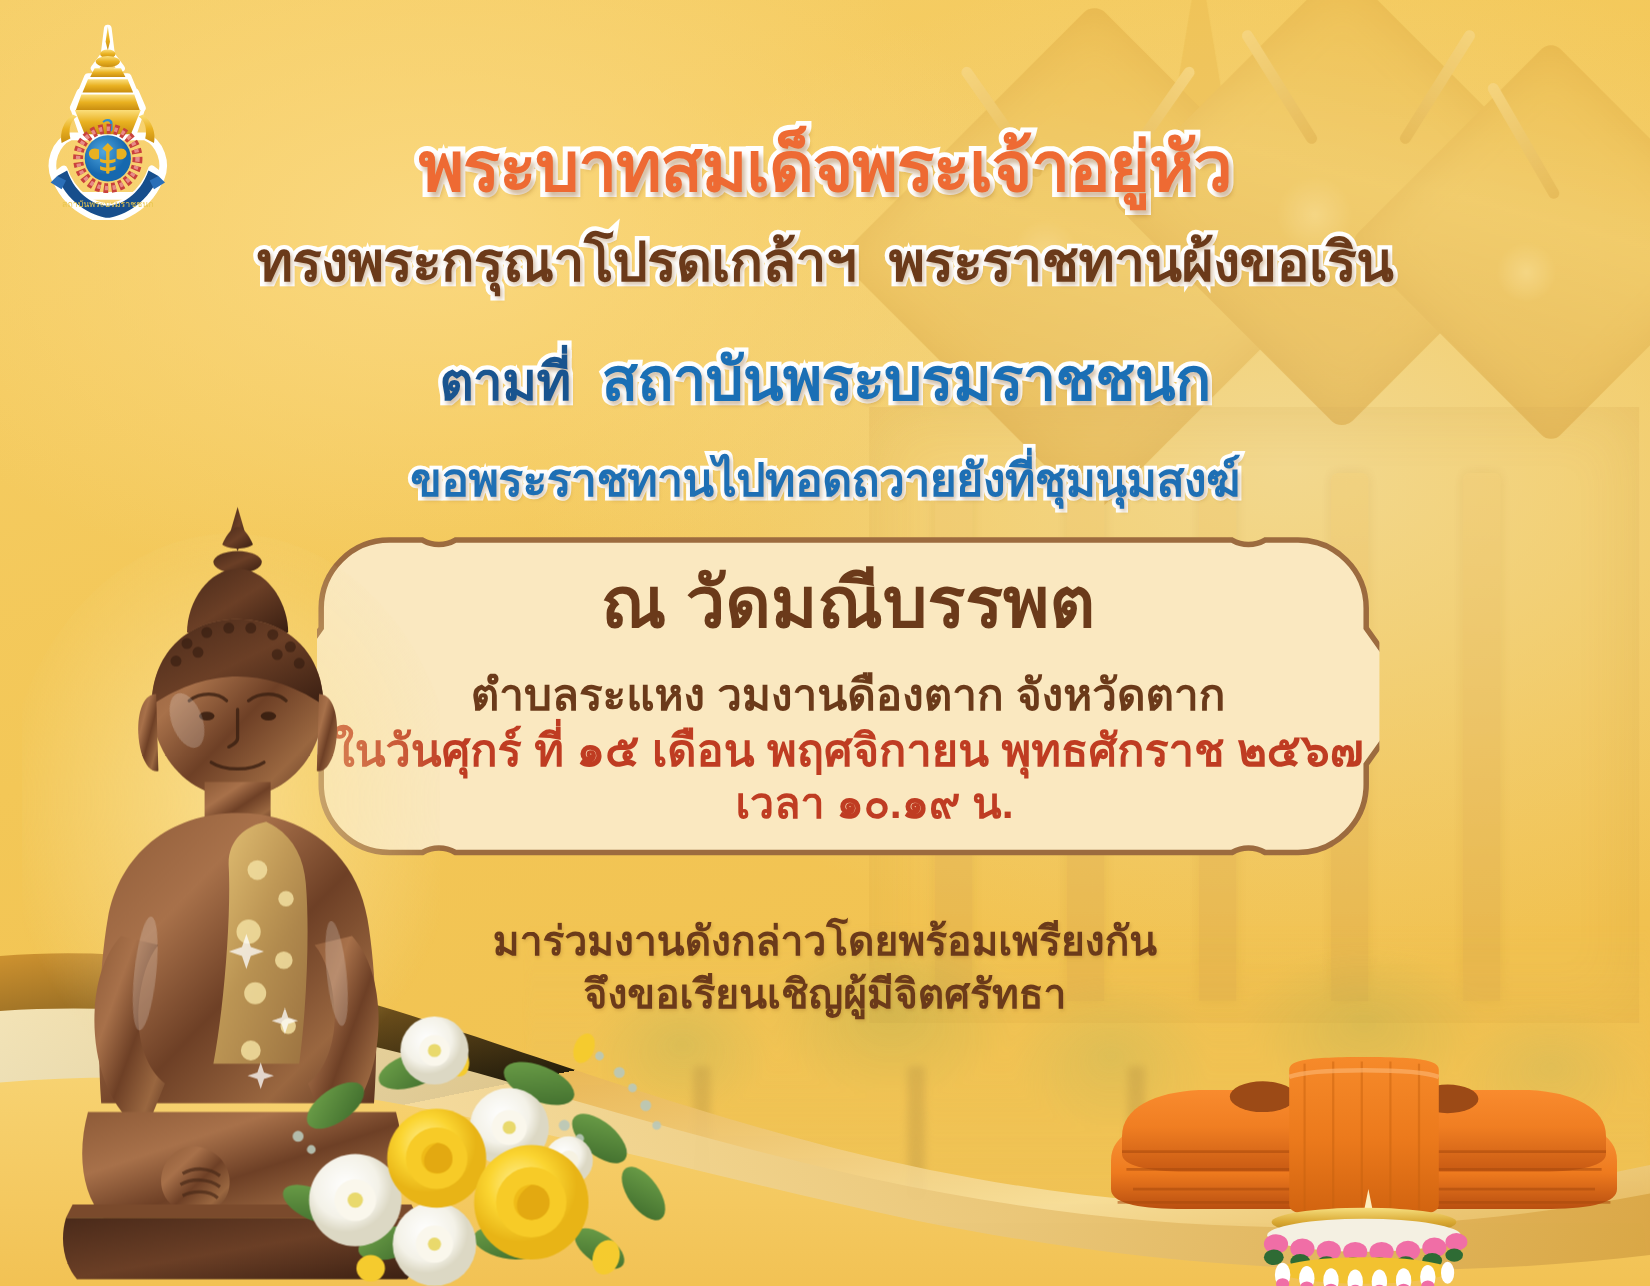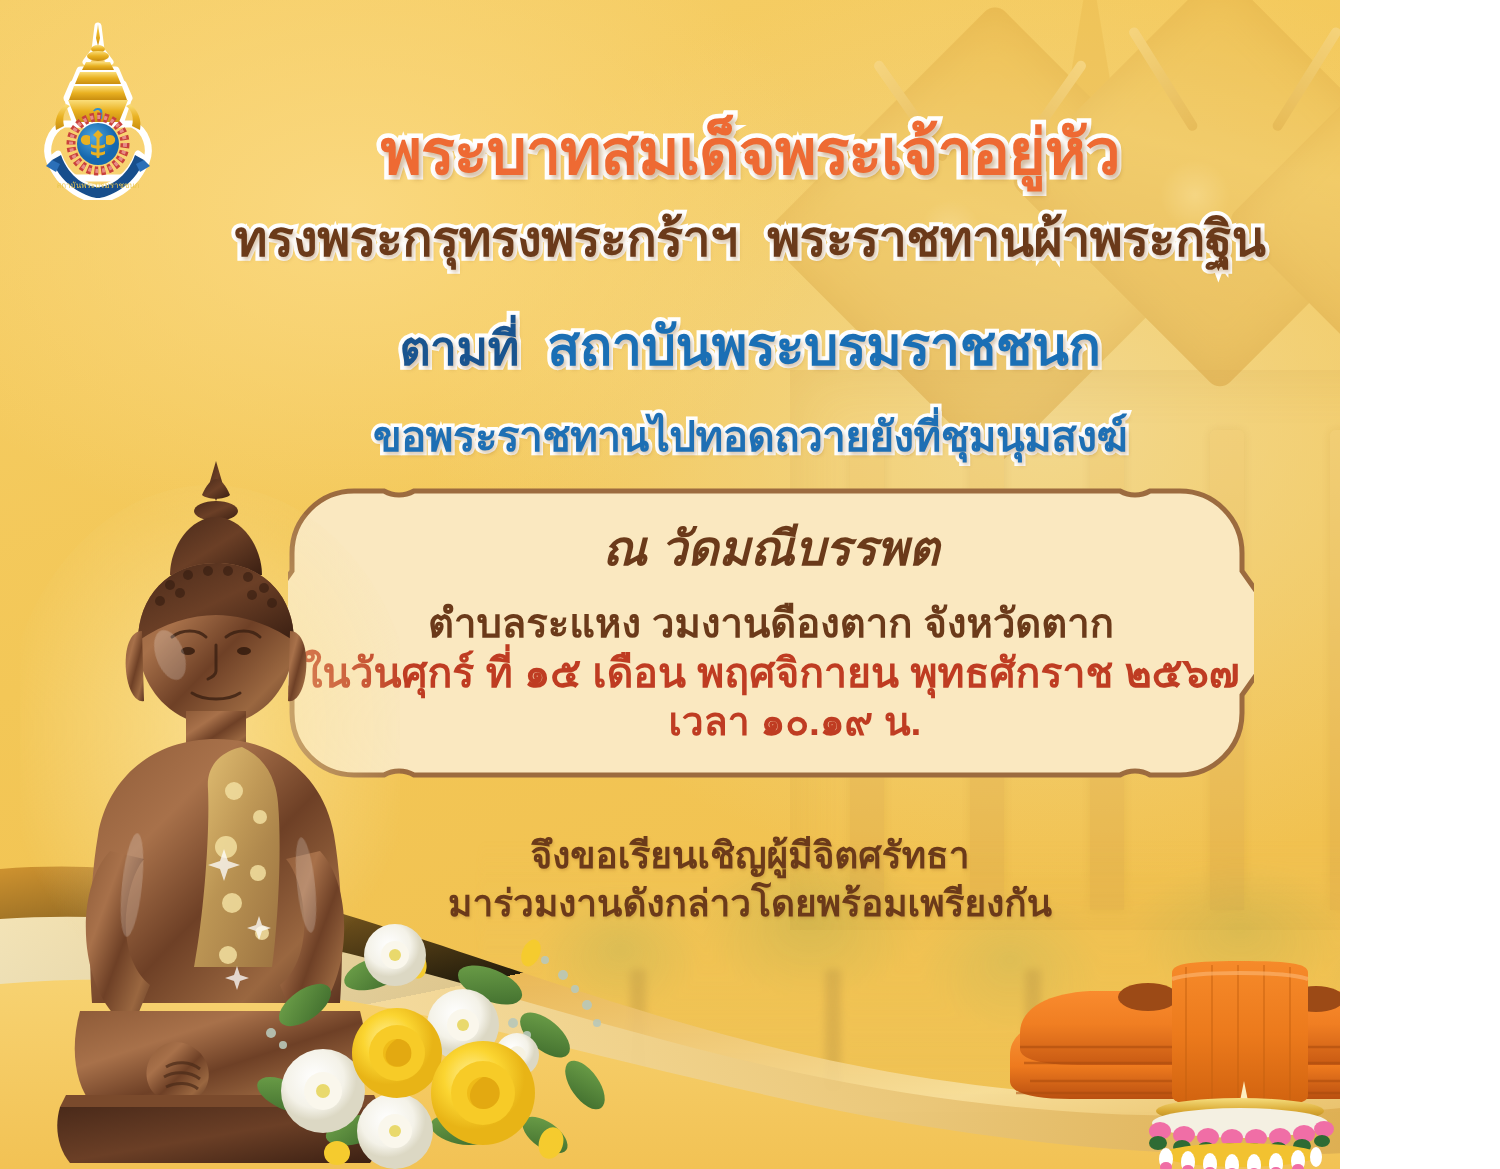--- a/index.html
+++ b/index.html
@@ -6,21 +6,21 @@
   * { margin:0; padding:0; box-sizing:border-box; }
 
   html, body {
     width:1500px; height:1169px;
     overflow:hidden;
     font-family:"Liberation Sans", "DejaVu Sans", sans-serif;
   }
 
   #poster {
     position:relative;
-    width:1340px; height:1169px;
+    width:1500px; height:1169px;
     background:#F3C757;
     overflow:hidden;
   }
 
   
   .bg-base{
     position:absolute; inset:0;
     background:
       radial-gradient(ellipse 58% 46% at 26% 18%,  #FAD87F 0%, rgba(250,216,127,0) 62%),
       radial-gradient(ellipse 70% 60% at 78% 36%,  #F2D88E 0%, rgba(242,216,142,0) 66%),
@@ -174,21 +174,21 @@
   .card-text{
     position:absolute; inset:0;
     display:flex; flex-direction:column;
     align-items:center; justify-content:center;
     gap:2px;
     text-align:center;
     font-weight:bold;
     line-height:1.18;
     white-space:nowrap;
   }
-  .card-l1{ font-size:48px; color:#6B3A1A; margin-bottom:20px;font-style:italic; }
+  .card-l1{ font-size:64px; color:#6B3A1A; margin-bottom:20px; }
   .card-l2{ font-size:40px; color:#6B3A1A; }
   .card-l3{ font-size:41px; color:#BF3C22; }
   .card-l4{ font-size:39px; color:#BF3C22;margin-left:48px; }
 
   
   .invite{
     position:absolute; left:0; top:832px; width:1500px;
     text-align:center;
     font-weight:bold;
     line-height:1.3;
@@ -315,21 +315,21 @@
     </g>
 
     <path d="M24 140 c10 28 38 38 46 38 s36 -10 46 -38 l-9 -5 c-8 23 -26 32 -37 32 s-29 -9 -37 -32 z" fill="#174E8C"></path>
     <path d="M24 140 l-6 6 l10 6 l4 -8 z" fill="#2B6FB8"></path>
     <path d="M116 140 l6 6 l-10 6 l-4 -8 z" fill="#2B6FB8"></path>
     <text x="70" y="168" font-size="8" fill="#E9C64F" text-anchor="middle" font-family="'Liberation Sans',sans-serif">สถาบันพระบรมราชชนก</text>
   </svg>
 
   <div class="headlines">
     <div class="hl hl-1">พระบาทสมเด็จพระเจ้าอยู่หัว</div>
-    <div class="hl hl-2">ทรงพระกรุทรงพระกร้าฯ พระราชทานผ้าพระกฐิน</div>
+    <div class="hl hl-2">ทรงพระกรุณาโปรดเกล้าฯ พระราชทานผ้งขอเริน</div>
     <div class="hl hl-3">
       <span class="seg-a">ตามที่ </span><span class="seg-b">สถาบันพระบรมราชชนก</span>
     </div>
     <div class="hl hl-4">ขอพระราชทานไปทอดถวายยังที่ชุมนุมสงฆ์</div>
   </div>
 
   <div class="card">
     <svg viewBox="0 0 966 292" preserveAspectRatio="none" style="position:absolute;inset:0;width:100%;height:100%;">
       <path id="cardshape" d="M66,4 h30 a30,30 0 0 0 30,-0 h706 a30,30 0 0 0 30,0 h30
                a62,62 0 0 1 62,62 v18 l44,62 l-44,62 v18
@@ -340,22 +340,22 @@
     </svg>
     <div class="card-text">
       <div class="card-l1">ณ วัดมณีบรรพต</div>
       <div class="card-l2">ตำบลระแหง วมงานดืองตาก จังหวัดตาก</div>
       <div class="card-l3">ในวันศุกร์ ที่ ๑๕ เดือน พฤศจิกายน พุทธศักราช ๒๕๖๗</div>
       <div class="card-l4">เวลา ๑๐.๑๙ น.</div>
     </div>
   </div>
 
   <div class="invite">
+    <div>มาร่วมงานดังกล่าวโดยพร้อมเพรียงกัน</div>
     <div>จึงขอเรียนเชิญผู้มีจิตศรัทธา</div>
-    <div>มาร่วมงานดังกล่าวโดยพร้อมเพรียงกัน</div>
   </div>
 
   <svg class="buddha" viewBox="0 0 380 714">
     <defs>
       <linearGradient id="bronze" x1="0" y1="0" x2="1" y2="1">
         <stop offset="0%" stop-color="#8E5B38"></stop>
         <stop offset="30%" stop-color="#A8714A"></stop>
         <stop offset="55%" stop-color="#6E4026"></stop>
         <stop offset="80%" stop-color="#9A6740"></stop>
         <stop offset="100%" stop-color="#5C3420"></stop>

